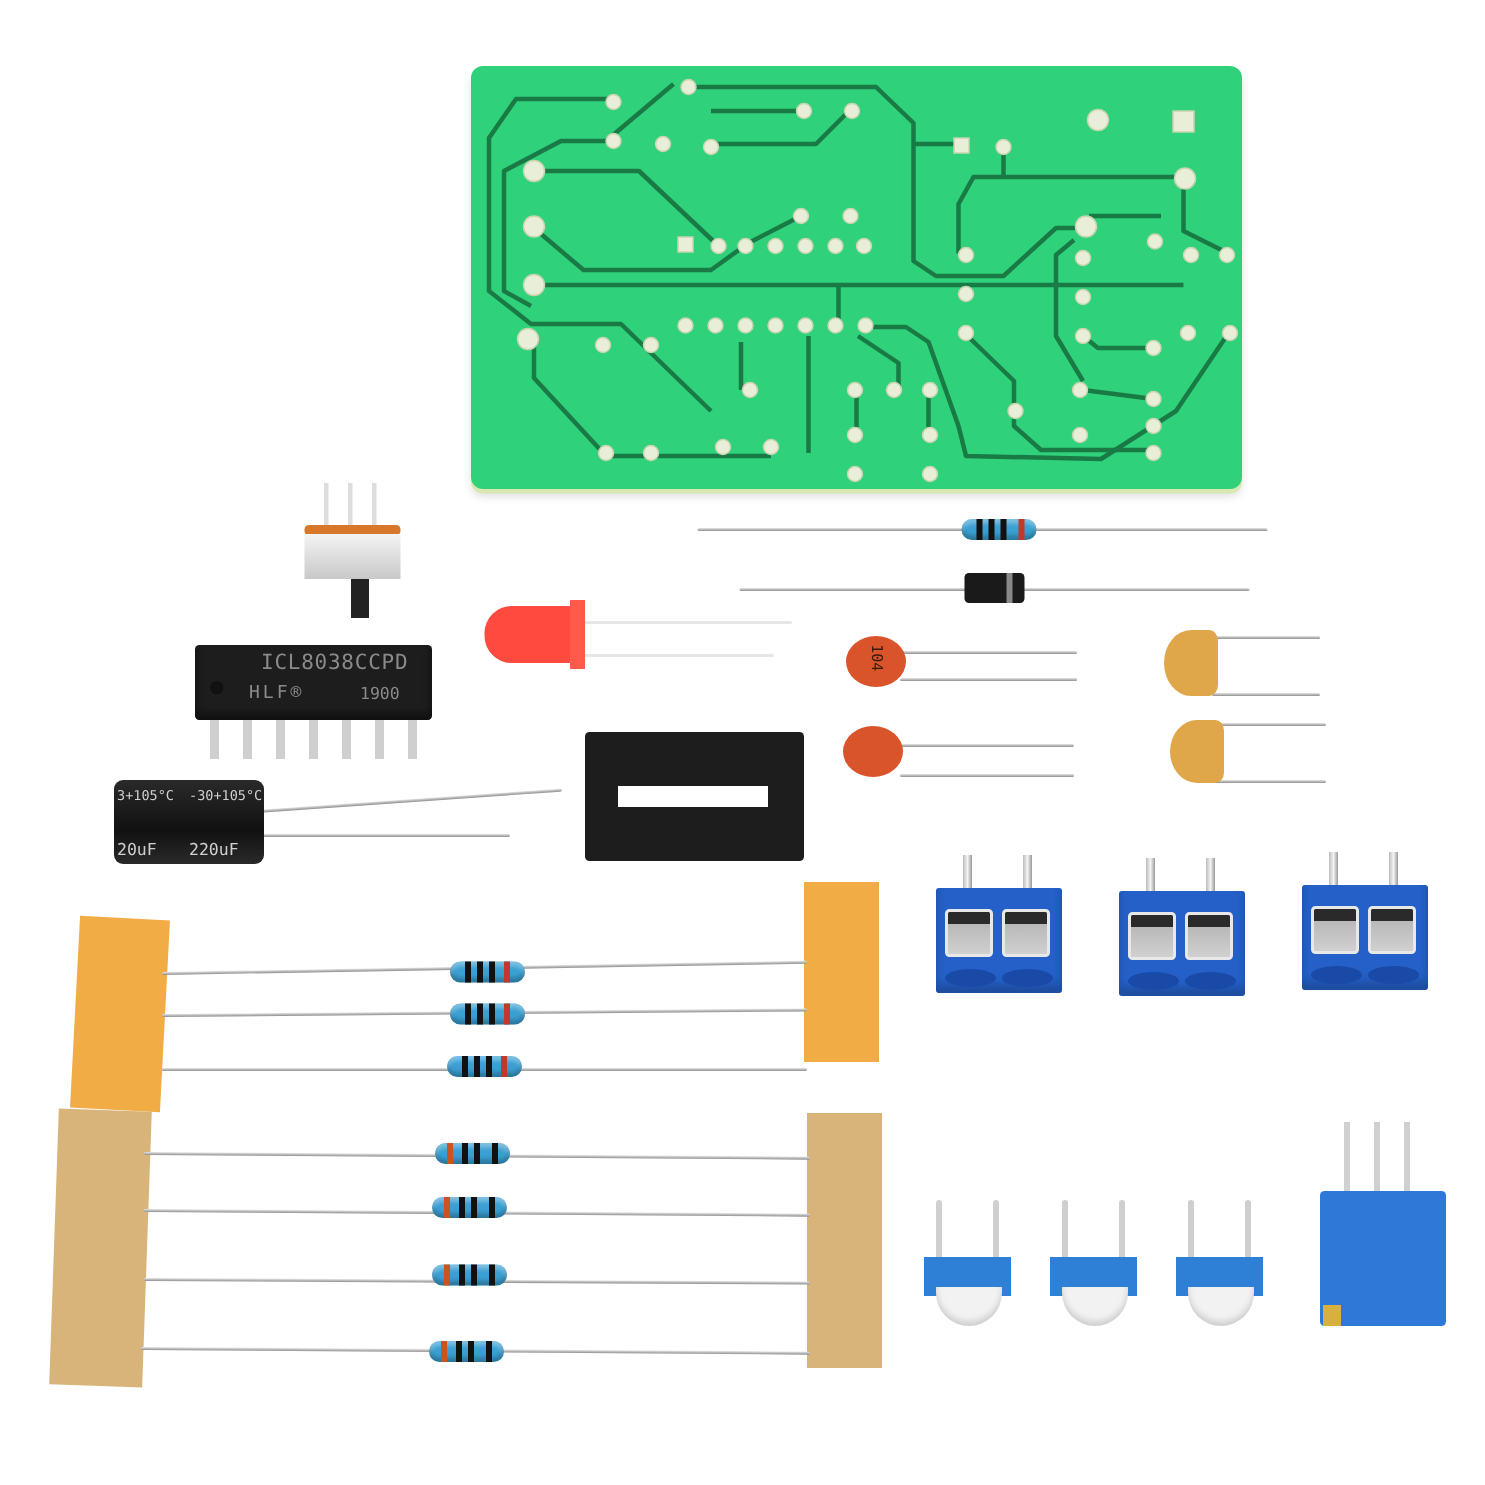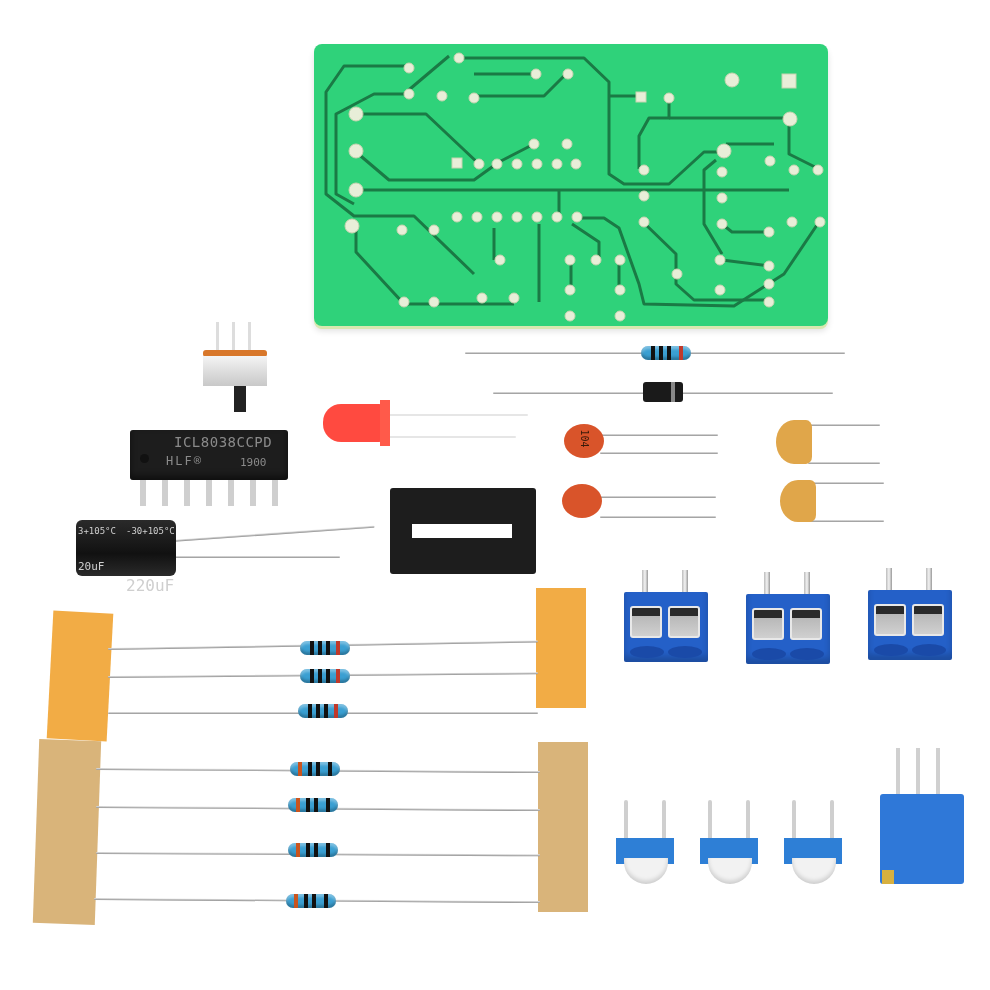--- a/index.html
+++ b/index.html
@@ -174,21 +174,21 @@
   <div class="abs" style="left:110px;width:6px;height:26px;background:#cfcfcf;"></div>
   <div class="abs" style="left:132px;width:6px;height:26px;background:#cfcfcf;"></div>
 </div>
 
 <div class="wire" style="left:170px;top:540px;width:205px;transform:rotate(-4deg);"></div>
 <div class="wire" style="left:170px;top:556px;width:170px;"></div>
 <div class="abs" style="left:76px;top:520px;width:100px;height:56px;background:linear-gradient(#2a2a2a,#111 60%,#2a2a2a);border-radius:6px;">
   <div class="abs label" style="left:2px;top:6px;color:#cfcfcf;font-size:9px;">3+105°C</div>
   <div class="abs label" style="left:50px;top:6px;color:#cfcfcf;font-size:9px;">-30+105°C</div>
   <div class="abs label" style="left:2px;top:40px;color:#cfcfcf;font-size:11px;">20uF</div>
-  <div class="abs label" style="left:50px;top:40px;color:#cfcfcf;font-size:16px;margin-top:16px;">220uF</div>
+  <div class="abs label" style="left:50px;top:40px;color:#cfcfcf;font-size:11px;">220uF</div>
 </div>
 
 <div class="abs" style="left:390px;top:488px;width:146px;height:86px;background:#1d1d1d;border-radius:3px;">
   <div class="abs" style="left:22px;top:36px;width:100px;height:14px;background:#ffffff;"></div>
 </div>
 
 <div class="wire" style="left:600px;top:434px;width:118px;"></div>
 <div class="wire" style="left:600px;top:452px;width:118px;"></div>
 <div class="abs" style="left:564px;top:424px;width:40px;height:34px;background:#d9542a;border-radius:50%;">
   <div class="abs label" style="left:11px;top:9px;font-size:10px;color:#3a1a0a;transform:rotate(90deg);">104</div>

